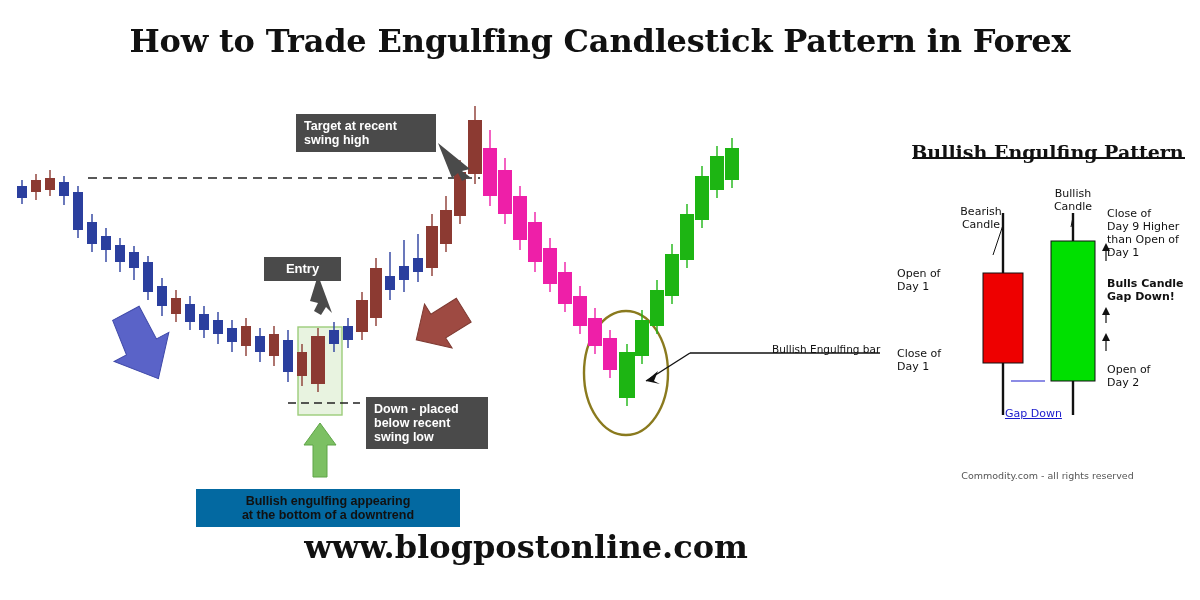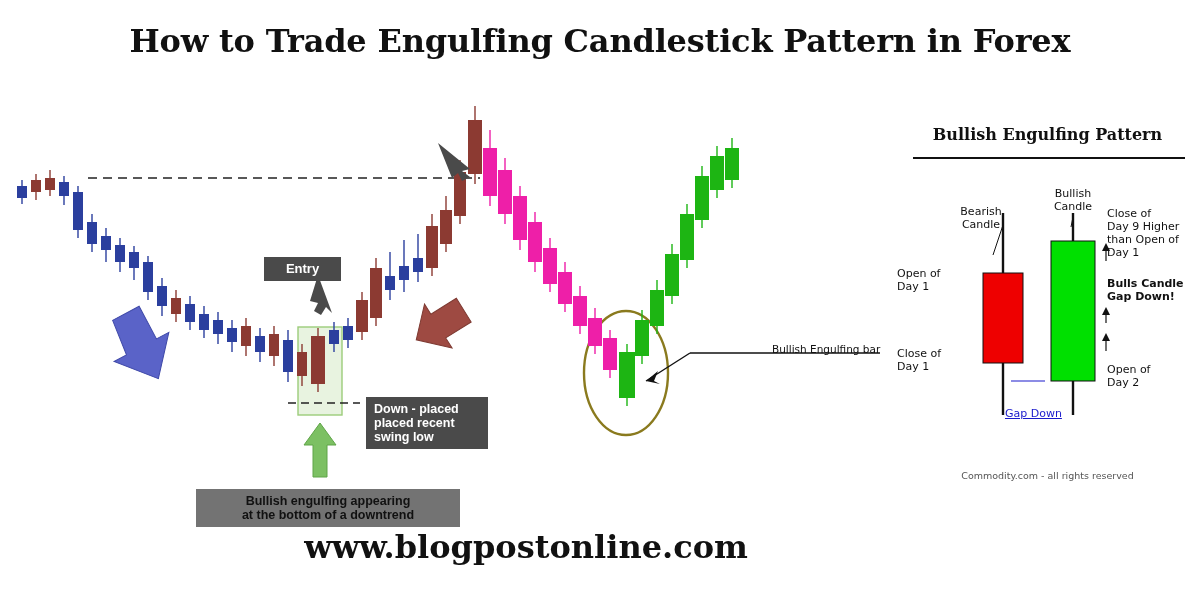--- a/index.html
+++ b/index.html
@@ -23,28 +23,28 @@
   }
 
   
   #leftchart{position:absolute;left:0;top:85px;width:900px;height:430px;}
 
   .callout{
     position:absolute;background:#4a4a4a;color:#ffffff;
     font-size:12.5px;font-weight:700;line-height:14px;
     padding:5px 8px;box-sizing:border-box;
   }
-  .callout.green{background:#737373;color:#111;text-align:center;}
+  .callout.green{background:#0369a1;color:#111;text-align:center;}
   .callout.entry{font-size:13px;}
 
   
   #rightpanel{position:absolute;left:895px;top:125px;width:305px;height:380px;}
   .rp-title{
-    position:absolute;left:0;top:0;width:305px;text-align:center;
-    font-family:"DejaVu Serif", serif;font-size:16px;font-weight:700;color:#111;
+    position:absolute;left:0;top:16px;width:305px;text-align:center;
+    font-family:"DejaVu Serif", serif;font-size:19px;font-weight:700;color:#111;
   }
   .rp-rule{position:absolute;left:18px;top:32px;width:272px;height:2px;background:#111;}
   .rp-label{
     position:absolute;font-family:"DejaVu Sans", sans-serif;
     font-size:11px;line-height:13px;color:#111;
   }
   .rp-label.bold{font-weight:700;}
   .rp-credit{
     position:absolute;left:0;top:345px;width:305px;text-align:center;
     font-family:"DejaVu Sans", sans-serif;font-size:9.5px;color:#555;
@@ -211,26 +211,30 @@
       </g>
 
       <g>
         <line x1="646" y1="296" x2="690" y2="268" stroke="#111" stroke-width="1.4"></line>
         <line x1="690" y1="268" x2="880" y2="268" stroke="#111" stroke-width="1.4"></line>
         <path d="M646,296 L658,286 L654,296 L660,299 Z" fill="#111"></path>
       </g>
     </svg>
 
     
+    <div class="callout" style="left:296px;top:29px;width:140px;">
+      <span>Target at recent</span><br>
+      <span>swing high</span>
+    </div>
 
     <div class="callout entry" style="left:264px;top:172px;width:77px;text-align:center;">Entry</div>
 
     <div class="callout" style="left:366px;top:312px;width:122px;">
       <span>Down - placed</span><br>
-      <span>placed recent</span><br>
+      <span>below recent</span><br>
       <span>swing low</span>
     </div>
 
     <div class="callout green" style="left:196px;top:404px;width:264px;">
       <span>Bullish engulfing appearing</span><br>
       <span>at the bottom of a downtrend</span>
     </div>
 
     <div class="engulf-label" style="left:772px;top:258px;">Bullish Engulfing bar</div>
   </div>

